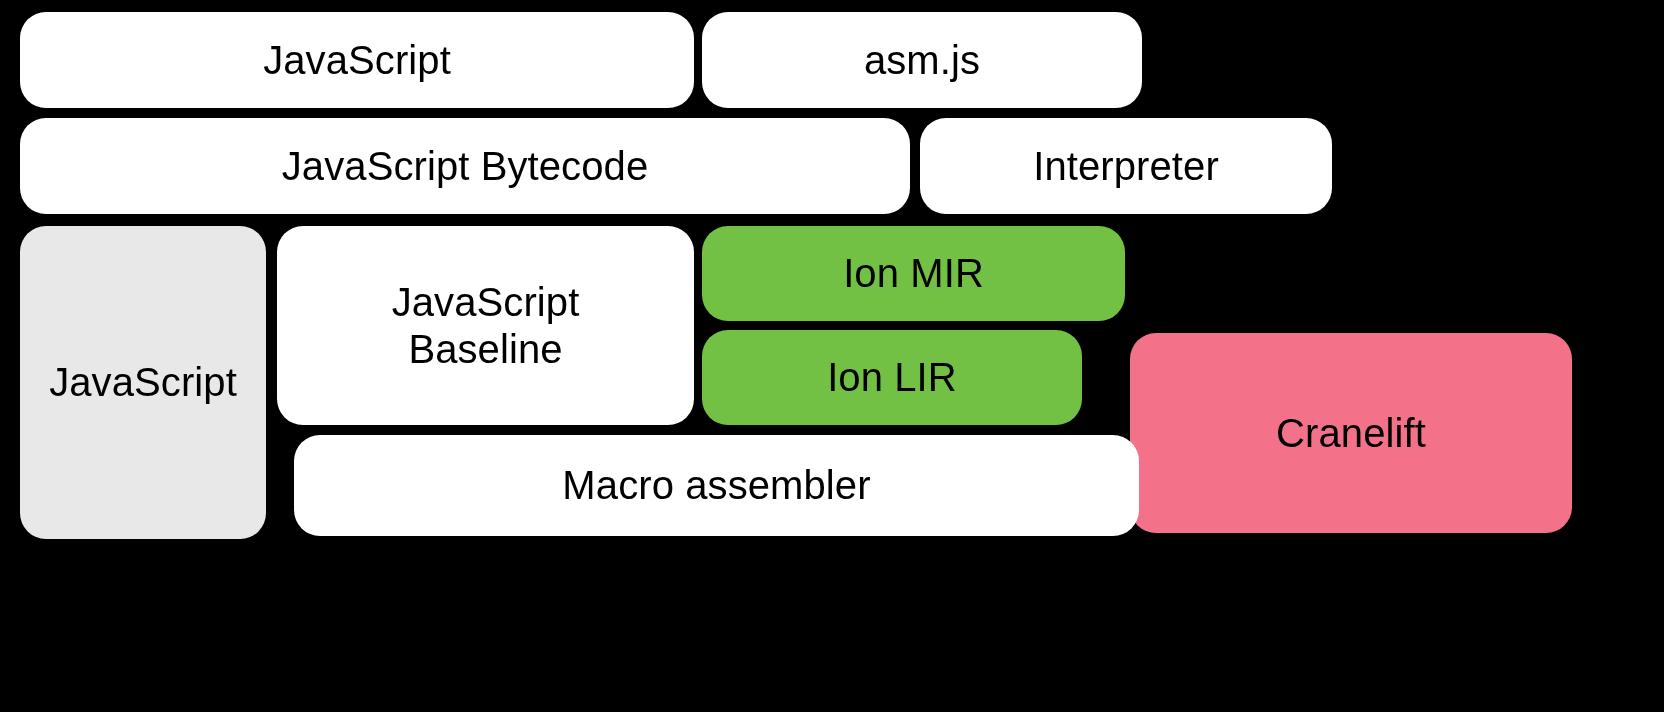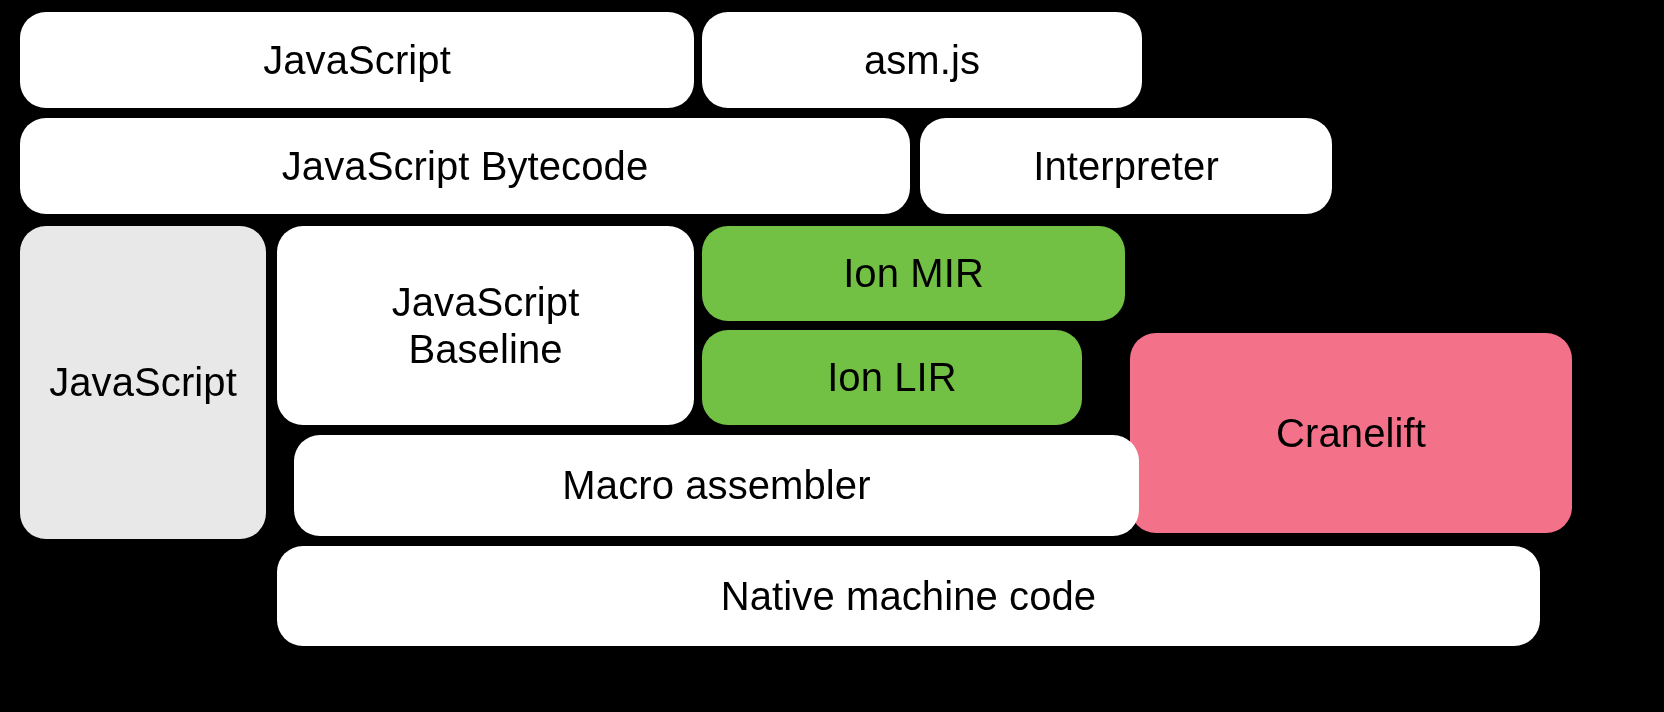--- a/index.html
+++ b/index.html
@@ -56,15 +56,14 @@
 Baseline</div>
 
   <div class="box green" style="left:702px; top:226px; width:423px; height:95px;">Ion MIR</div>
 
   <div class="box green" style="left:702px; top:330px; width:380px; height:95px;">Ion LIR</div>
 
   <div class="box pink" style="left:1130px; top:333px; width:442px; height:200px;">Cranelift</div>
 
   <div class="box white" style="left:294px; top:435px; width:845px; height:101px;">Macro assembler</div>
 
-  <div class="box white" style="left:277px; top:546px; width:1263px; height:100px;">Native machine code</div>
 
 </div>
 
 </body></html>

